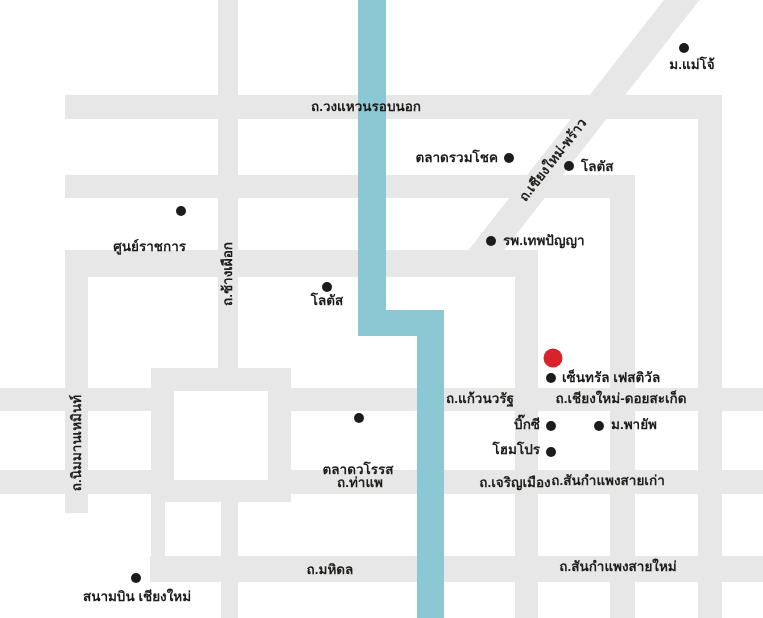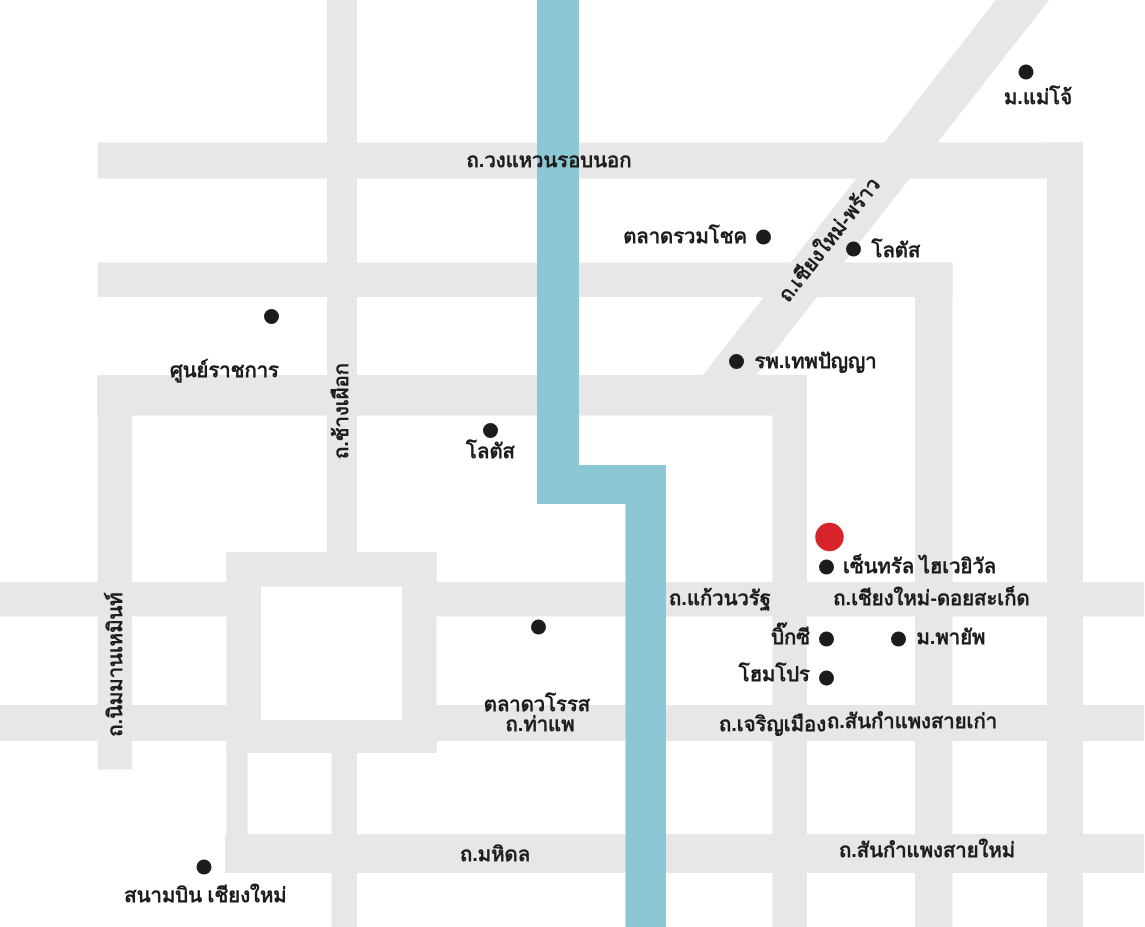--- a/index.html
+++ b/index.html
@@ -80,21 +80,21 @@
     <div class="poi-dot" style="left: 491px; top: 241px;"></div>
     <div class="poi-label" style="left: 503px; top: 241px; transform: translate(0px, -50%);">รพ.เทพปัญญา</div>
     <div class="poi-dot" style="left: 181px; top: 211px;"></div>
     <div class="poi-label" style="left: 186px; top: 211px; transform: translate(-100%, -50%); margin-top: 36px;">ศูนย์ราชการ</div>
     <div class="poi-dot" style="left: 327px; top: 287px;"></div>
     <div class="poi-label" style="left: 327px; top: 301px; transform: translate(-50%, -50%);">โลตัส</div>
     <div class="poi-dot" style="left: 359px; top: 418px;"></div>
     <div class="poi-label" style="left: 358px; top: 434px; transform: translate(-50%, -50%); margin-top: 36px;">ตลาดวโรรส</div>
     <div class="poi-dot highlight" style="left: 553px; top: 358px;"></div>
     <div class="poi-dot" style="left: 551px; top: 378px;"></div>
-    <div class="poi-label" style="left: 562px; top: 378px; transform: translate(0px, -50%);">เซ็นทรัล ไฮเวยิวัล</div>
+    <div class="poi-label" style="left: 562px; top: 378px; transform: translate(0px, -50%);">เซ็นทรัล เฟสติวัล</div>
     <div class="poi-dot" style="left: 551px; top: 426px;"></div>
     <div class="poi-label" style="left: 540px; top: 425px; transform: translate(-100%, -50%);">บิ๊กซี</div>
     <div class="poi-dot" style="left: 599px; top: 426px;"></div>
     <div class="poi-label" style="left: 611px; top: 425px; transform: translate(0px, -50%);">ม.พายัพ</div>
     <div class="poi-dot" style="left: 551px; top: 452px;"></div>
     <div class="poi-label" style="left: 540px; top: 450px; transform: translate(-100%, -50%);">โฮมโปร</div>
     <div class="poi-dot" style="left: 136px; top: 578px;"></div>
     <div class="poi-label" style="left: 137px; top: 597px; transform: translate(-50%, -50%);">สนามบิน เชียงใหม่</div>
   </div>
 

